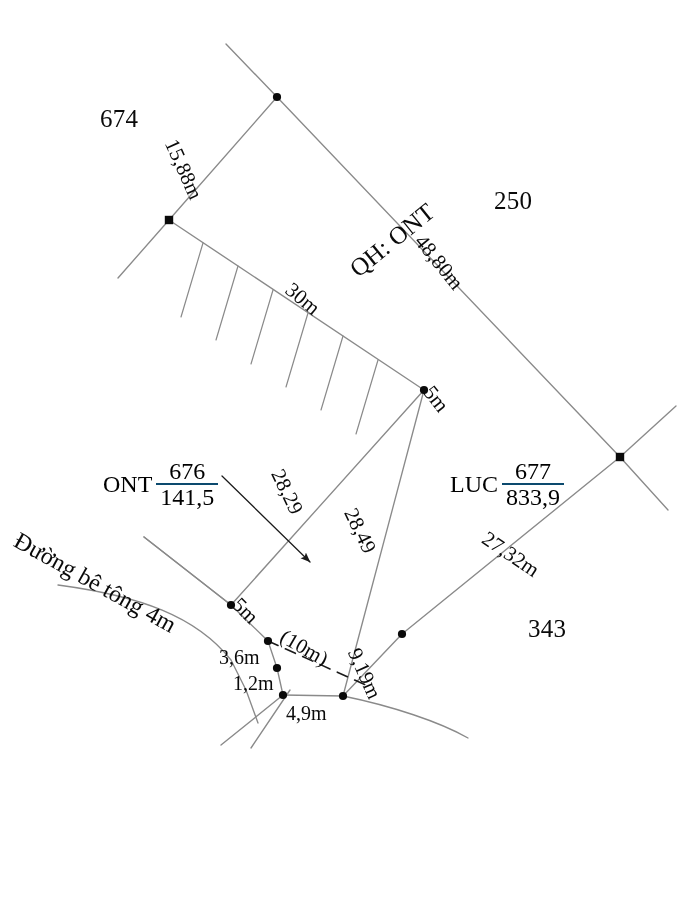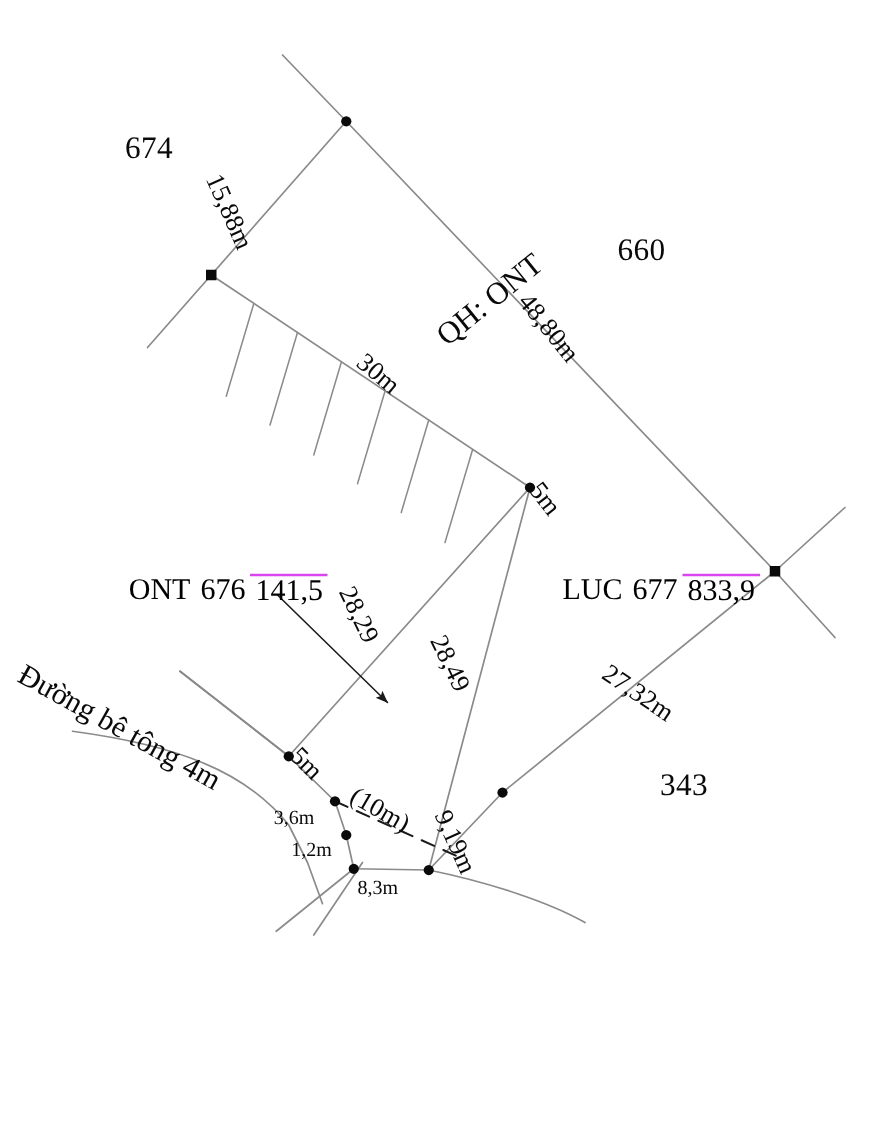--- a/index.html
+++ b/index.html
@@ -16,34 +16,34 @@
   .lbl{
     position:absolute;
     white-space:nowrap;
     color:#0a0a0a;
     font-family:"Liberation Serif","DejaVu Serif",serif;
     line-height:1;
     -webkit-font-smoothing:antialiased;
   }
   .parcel-no{font-size:25px;letter-spacing:.3px;}
   .dim{font-size:21px;}
-  .dim-sm{font-size:16px;}
+  .dim-sm{font-size:20px;}
   .road-lbl{font-size:24px;}
   .qh{font-size:25px;}
 
   
   .frac{
     position:absolute;
     display:flex;align-items:center;
     font-size:24px;
   }
   .frac .pre{margin-right:4px;}
-  .frac .stack{display:inline-flex;align-items:center;line-height:1.02;justify-content:flex-end;}
+  .frac .stack{display:inline-flex;flex-direction:column;align-items:center;line-height:1.02;justify-content:flex-end;}
   .frac .num{padding:0 4px;}
-  .frac .den{padding:0 4px;border-top:2px solid #d946ef;}
+  .frac .den{padding:0 4px;border-top:2px solid #0c4a6e;}
 
   .rot{transform-origin:left top;}
 </style>
 </head>
 <body>
 
 <div id="sheet">
 
   <svg id="plan" viewBox="0 0 697 900">
     <defs>
@@ -111,21 +111,21 @@
       <circle cx="231" cy="605" r="4.1"></circle>
       <circle cx="268" cy="641" r="4.1"></circle>
       <circle cx="277" cy="668" r="4.1"></circle>
       <circle cx="283" cy="695" r="4.1"></circle>
       <circle cx="343" cy="696" r="4.1"></circle>
       <circle cx="402" cy="634" r="4.1"></circle>
     </g>
   </svg>
 
   <div class="lbl parcel-no" style="left:100px;top:106px;">674</div>
-  <div class="lbl parcel-no" style="left:494px;top:188px;">660</div>
+  <div class="lbl parcel-no" style="left:494px;top:188px;">250</div>
   <div class="lbl parcel-no" style="left:528px;top:616px;">343</div>
 
   <div class="frac" style="left:103px;top:459px;">
     <span class="pre">ONT</span>
     <span class="stack">
       <span class="num">676</span>
       <span class="den">141,5</span>
     </span>
   </div>
 
@@ -146,15 +146,15 @@
   <div class="lbl dim rot" style="left:295px;top:279px;transform:rotate(40deg);">30m</div>
   <div class="lbl dim rot" style="left:436px;top:382px;transform:rotate(52deg);">5m</div>
   <div class="lbl dim rot" style="left:286px;top:466px;transform:rotate(64deg);">28,29</div>
   <div class="lbl dim rot" style="left:359px;top:505px;transform:rotate(64deg);">28,49</div>
   <div class="lbl dim rot" style="left:490px;top:528px;transform:rotate(34deg);">27,32m</div>
   <div class="lbl dim rot" style="left:243px;top:594px;transform:rotate(45deg);">5m</div>
   <div class="lbl dim rot" style="left:287px;top:626px;transform:rotate(30deg);">(10m)</div>
   <div class="lbl dim-sm" style="left:219px;top:647px;">3,6m</div>
   <div class="lbl dim rot" style="left:363px;top:645px;transform:rotate(66deg);">9,19m</div>
   <div class="lbl dim-sm" style="left:233px;top:673px;">1,2m</div>
-  <div class="lbl dim-sm" style="left:286px;top:703px;">8,3m</div>
+  <div class="lbl dim-sm" style="left:286px;top:703px;">4,9m</div>
 
 </div>
 
 </body></html>

